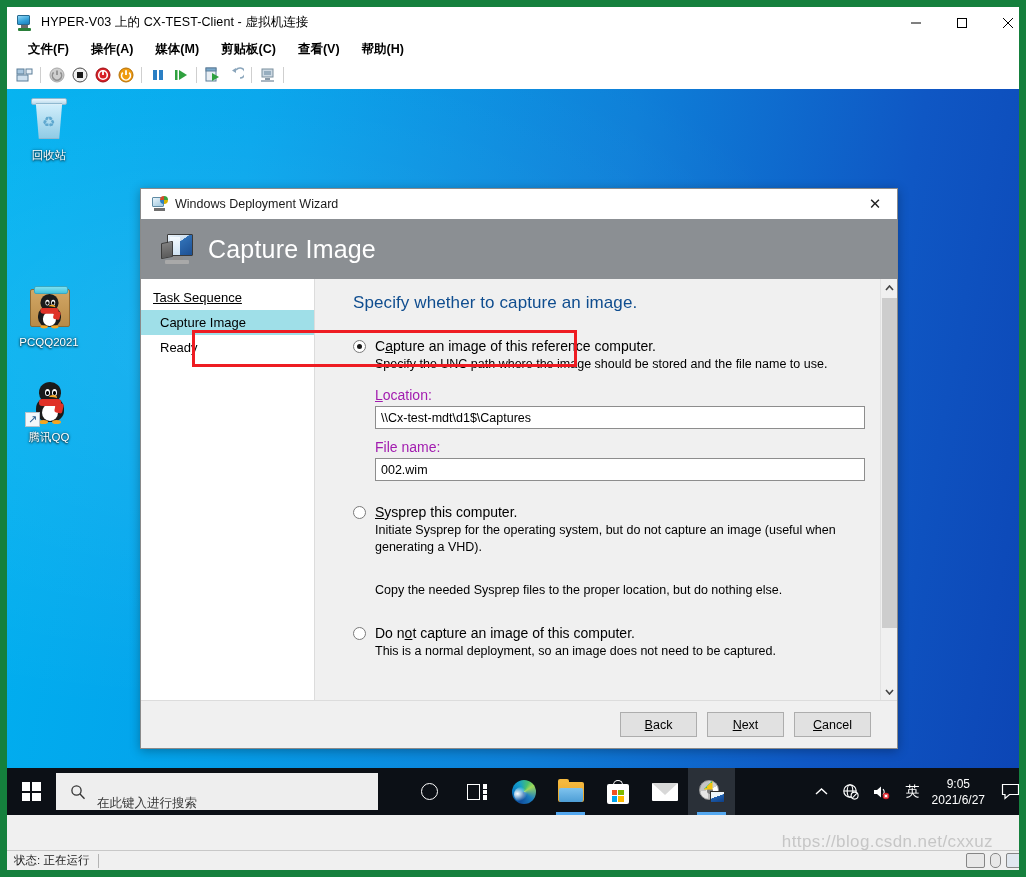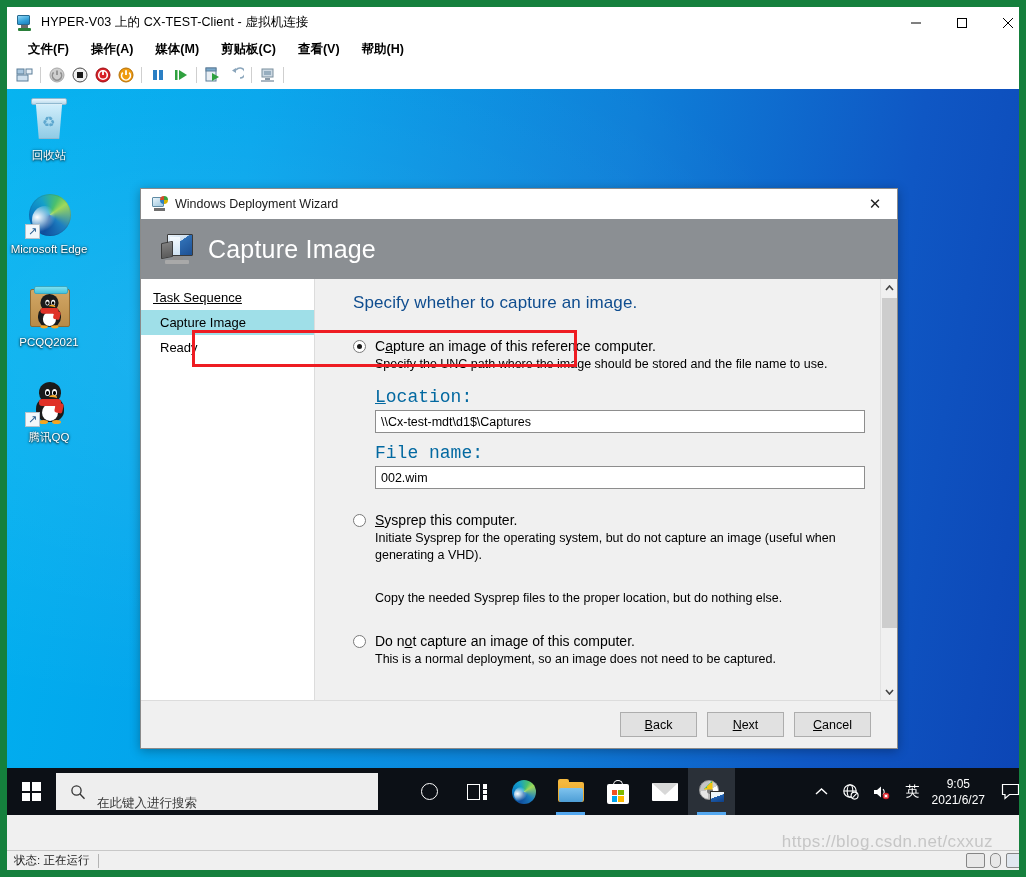--- a/index.html
+++ b/index.html
@@ -262,21 +262,21 @@
   .radio.on:after {
     content: ""; position: absolute; left: 3px; top: 3px; width: 5px; height: 5px;
     border-radius: 50%; background: #1a1a1a;
   }
   .opt-label { font-size: 14px; color: #000; line-height: 18px; }
   .opt-label u { text-decoration: underline; }
   .opt-desc {
     font-size: 12.5px; color: #000; line-height: 17px; margin: 1px 0 0 22px; max-width: 500px;
   }
   .fields { margin: 14px 0 0 22px; }
-  .fld-label { font-size: 18px; color: #0369a1; margin-bottom: 3px; font-family: Liberation Mono, monospace; }
+  .fld-label { font-size: 14px; color: #a21caf; margin-bottom: 3px; }
   .fld-label u { text-decoration: underline; }
   .txtbox {
     width: 490px; height: 23px; background: #fff; border: 1px solid #8d8d8d;
     font-size: 12.5px; color: #000; padding: 2px 5px; line-height: 19px;
     font-family: "Liberation Sans", sans-serif;
   }
   .gap { height: 10px; }
   .gap-lg { height: 22px; }
 
   
@@ -572,28 +572,20 @@
 
     <div class="dicon" style="top:8px;">
       <div class="glyph">
         <div class="rb-lid"></div>
           <div class="rb-body"></div>
           <div class="rb-rec">♻</div>
       </div>
       <div class="lbl">回收站</div>
     </div>
 
-    <div class="dicon" style="top:102px;">
-      <div class="glyph">
-        <div class="edge"></div>
-          <div class="edge-cut"></div>
-        <div class="shortcut-arrow"></div>
-      </div>
-      <div class="lbl">Microsoft Edge</div>
-    </div>
 
     <div class="dicon" style="top:195px;">
       <div class="glyph">
         <div class="pcbox">
             <div class="pcbox-flap"></div>
           </div>
         <div class="qq" style="left:13px; top:10px; transform:scale(.82); transform-origin:top left;">
           <div class="qq-head">
               <div class="qq-eye l"></div>
               <div class="qq-eye r"></div>

